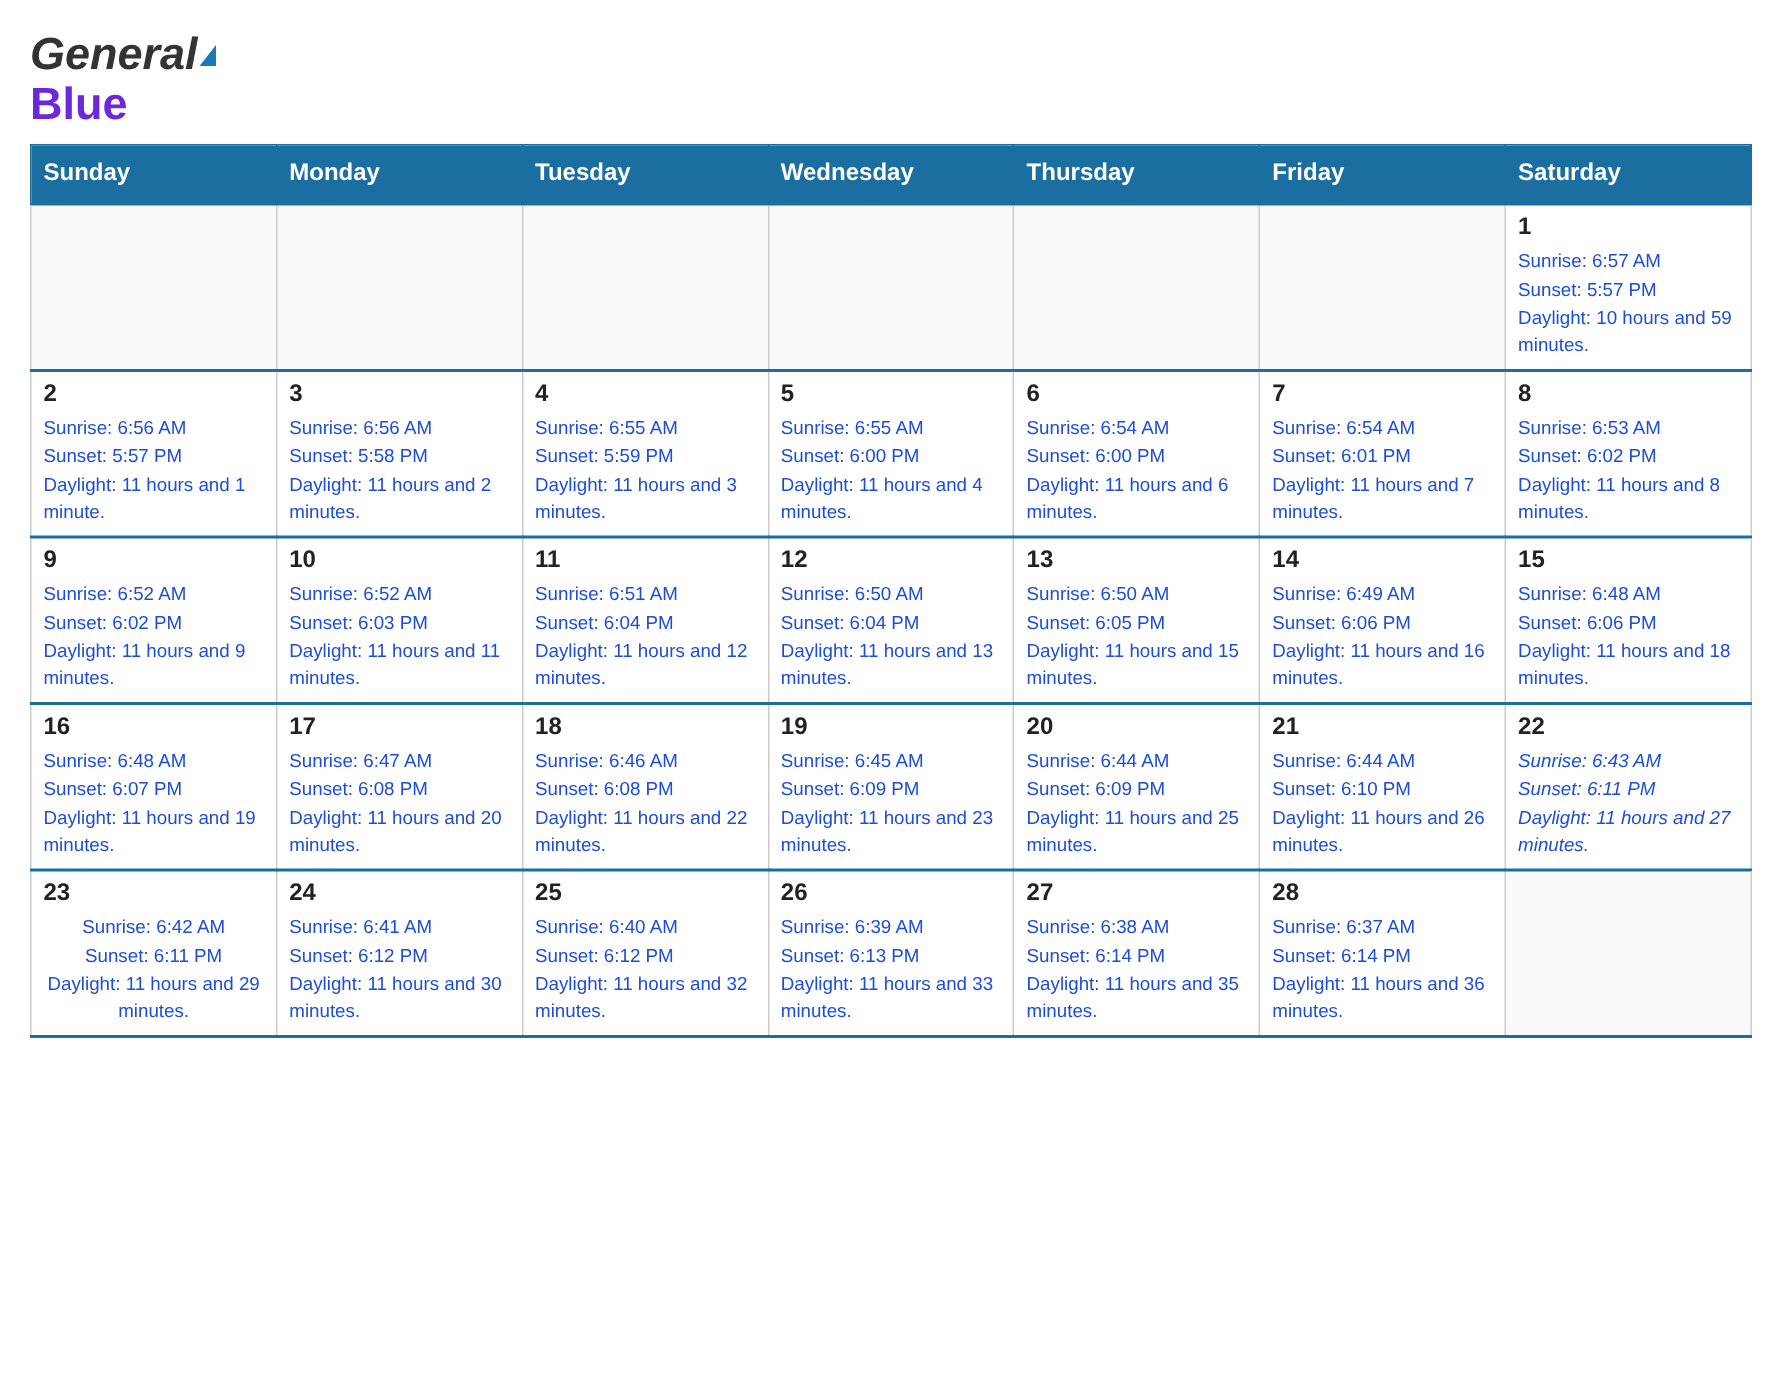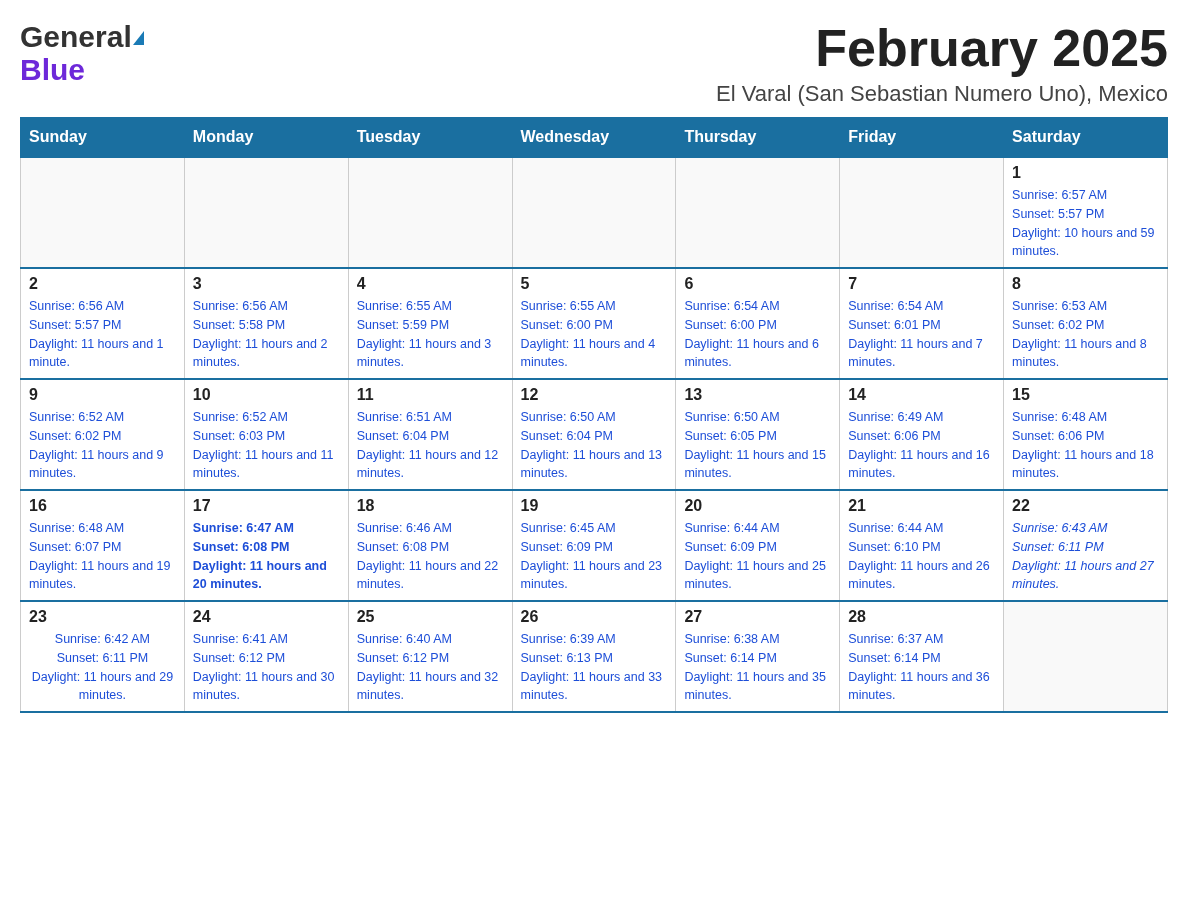--- a/index.html
+++ b/index.html
@@ -69,20 +69,21 @@
       font-size: 12.5px;
       color: #1d4ed8;
       line-height: 1.5;
     }
     .calendar tr {
       border-bottom: 2px solid #1a6fa0;
     }
     .logo-container {
       display: flex;
       align-items: center;
+      font-style: italic;
     }
     .logo-word {
       font-size: 30px;
       font-weight: bold;
       color: #333;
     }
     .logo-word .triangle {
       display: inline-block;
       width: 0;
       height: 0;
@@ -109,24 +110,20 @@
 
 <div class="header">
   <div class="logo-stack">
     <div class="logo-container">
       <span class="logo-word">General<span class="triangle"></span></span>
     </div>
     <div>
       <span class="logo-second-line">Blue</span>
     </div>
   </div>
-  <div class="title-block">
-    <div class="month-title">February 2025</div>
-    <div class="location-title">El Varal (San Sebastian Numero Uno), Mexico</div>
-  </div>
 </div>
 
 <table class="calendar">
   <thead>
     <tr>
     <th>Sunday</th>
         <th>Monday</th>
         <th>Tuesday</th>
         <th>Wednesday</th>
         <th>Thursday</th>
@@ -239,21 +236,21 @@
       </tr>
       <tr>
         <td>
           <span class="day-number">16</span>
           <div class="day-info" style="white-space: pre-line;">Sunrise: 6:48 AM
 Sunset: 6:07 PM
 Daylight: 11 hours and 19 minutes.</div>
         </td>
         <td>
           <span class="day-number">17</span>
-          <div class="day-info" style="white-space: pre-line; font-weight: bold;">Sunrise: 6:47 AM
+          <div class="day-info" style="white-space: pre-line;">Sunrise: 6:47 AM
 Sunset: 6:08 PM
 Daylight: 11 hours and 20 minutes.</div>
         </td>
         <td>
           <span class="day-number">18</span>
           <div class="day-info" style="white-space: pre-line;">Sunrise: 6:46 AM
 Sunset: 6:08 PM
 Daylight: 11 hours and 22 minutes.</div>
         </td>
         <td>

